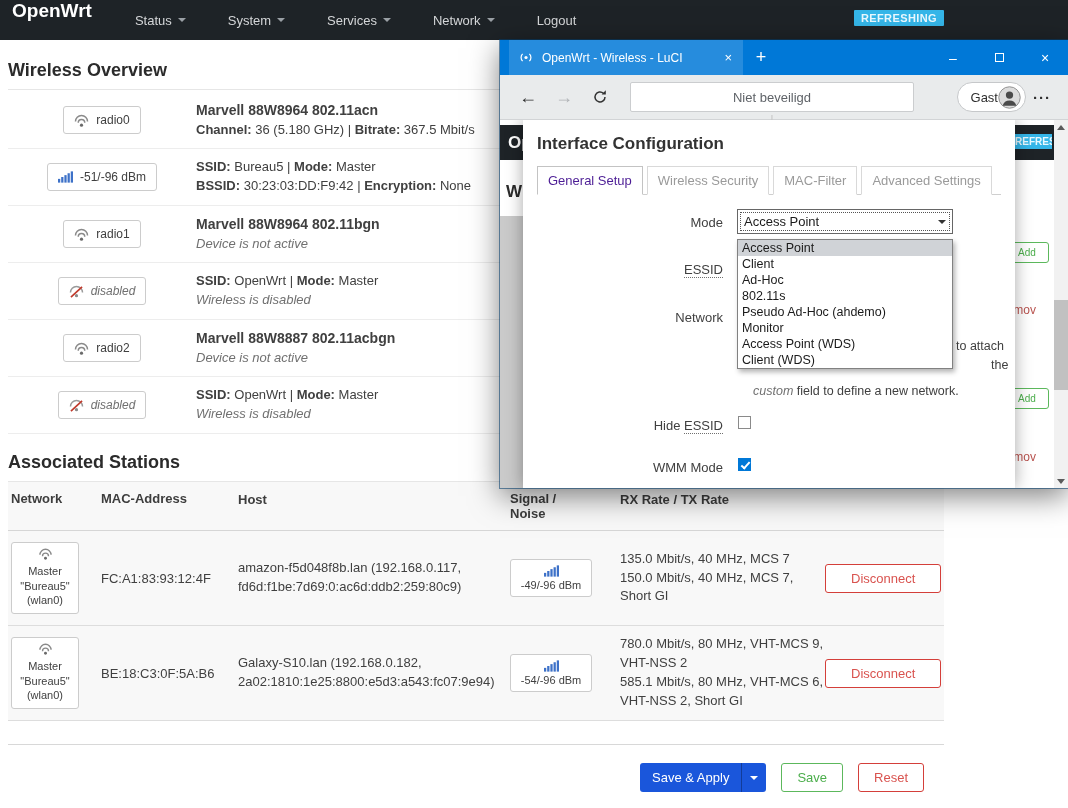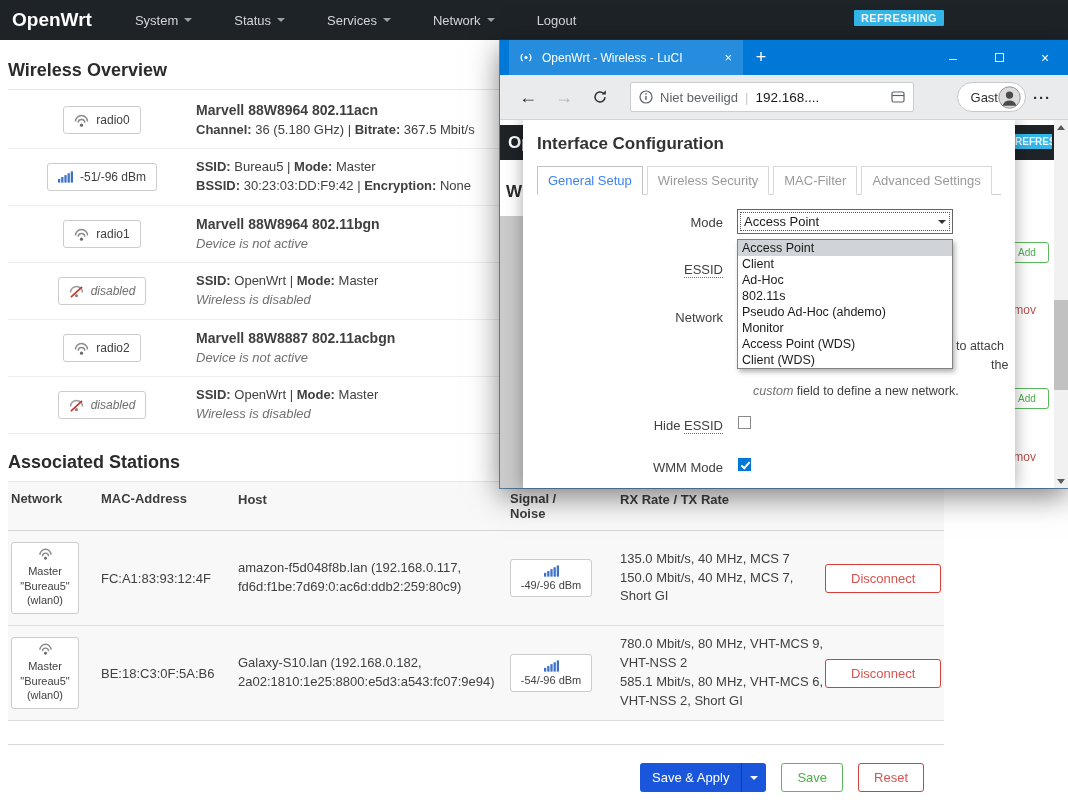--- a/index.html
+++ b/index.html
@@ -6,21 +6,21 @@
   html,body { width:1068px; height:808px; }
   body {
     position:relative; overflow:hidden; background:#fff;
     font-family:"Liberation Sans", sans-serif; color:#404040;
   }
   .b { font-weight:bold; }
   .i { font-style:italic; color:#707070; }
 
   
   .navbar { position:absolute; left:0; top:0; width:1068px; height:40px; background:#1e2327;
-            display:flex; align-items:center; z-index:1; }
+            display:flex; align-items:flex-start; z-index:1; }
   .brand { color:#fff; font-size:19px; font-weight:bold; margin:0 22px 0 12px; }
   .nav-item { color:#d4d6d8; font-size:13px; height:40px; padding:0 21px; display:flex;
               align-items:center; gap:6px; cursor:pointer; }
   .caret { width:0; height:0; border-left:4px solid transparent; border-right:4px solid transparent;
            border-top:4px solid #9aa0a5; display:inline-block; }
   .refresh-badge { position:absolute; right:124px; top:10px; background:#35b6e9; color:#eaf9ff;
                    font-size:11px; font-weight:bold; padding:2px 7px; letter-spacing:.4px; border-radius:1px; }
 
   .section { position:absolute; left:8px; width:936px; z-index:1; }
   #wireless-section { top:60px; }
@@ -83,21 +83,21 @@
         font-size:14px; cursor:pointer; }
   .wc .maxsq { width:9px; height:9px; border:1px solid #fff; display:inline-block; }
 
   .addressbar { height:45px; background:#e9ebec; border-bottom:1px solid #d2d4d6; display:flex;
                 align-items:center; padding:0 10px; }
   .nav-ic { width:36px; height:32px; display:flex; align-items:center; justify-content:center;
             font-size:18px; color:#2f2f2f; cursor:pointer; }
   .nav-ic.disabled { color:#b0b3b6; }
   .urlbox { width:284px; height:30px; background:#fff; border:1px solid #cbcdcf; border-radius:2px;
             display:flex; align-items:center; gap:7px; padding:0 8px; font-size:13px; color:#5f6368;
-            margin-left:12px; cursor:text; }
+            margin-left:12px; cursor:text;flex-direction:column; }
   .url-host { color:#17181a; font-size:13.5px; }
   .url-sep { color:#c8c8c8; }
   .urlbox svg:last-child { margin-left:auto; }
   .profile-pill { margin-left:auto; height:30px; border:1px solid #c6c8ca; background:#fff;
                   border-radius:15px; display:flex; align-items:center; padding:0 4px 0 13px;
                   font-size:13px; color:#2f2f2f; cursor:pointer; }
   .menu-dots { width:32px; text-align:center; color:#2f2f2f; font-size:15px; font-weight:bold;
                letter-spacing:1px; cursor:pointer; }
 
   .bcontent { position:relative; height:368px; background:#fff; overflow:hidden; }
@@ -114,21 +114,21 @@
               border-radius:3px; z-index:1; }
   .frag-rm { position:absolute; width:40px; color:#b9534f; font-size:12px; line-height:15px;
              word-break:break-all; z-index:1; }
 
   .modal { position:absolute; left:23px; top:0; width:492px; height:368px; background:#fff;
            box-shadow:0 0 16px rgba(0,0,0,.35); z-index:5; }
   .modal-title { font-size:17px; font-weight:bold; color:#333; padding:14px 0 0 14px; }
   .mtabs { display:flex; gap:4px; margin:12px 14px 0 14px; border-bottom:1px solid #cfcfcf; }
   .mtab { font-size:13px; padding:6px 10px; border:1px solid #d9d9d9; border-bottom:1px solid transparent;
           color:#9a9a9a; background:#fff; margin-bottom:-1px; cursor:pointer; white-space:nowrap; }
-  .mtab.active { color:#3b82f6; border-color:#c3c3c3; border-bottom-color:#fff;text-align:center; }
+  .mtab.active { color:#4c1d95; border-color:#c3c3c3; border-bottom-color:#fff;text-align:center; }
 
   .flabel { position:absolute; left:0; width:200px; text-align:right; font-size:13px; color:#404040; }
   .abbr { border-bottom:1px dotted #707070; }
   .fselect { position:absolute; left:214px; top:89px; width:216px; height:25px; border:1px solid #666;
              background:#fff; font-size:13px; color:#1a1a1a; display:flex; align-items:center;
              padding:0 6px; outline:1px dotted #555; outline-offset:-4px; cursor:pointer; }
   .fselect .caret { margin-left:auto; border-top-color:#333; }
   .ddlist { position:absolute; left:214px; top:119px; width:216px; background:#fff;
             border:1px solid #818181; box-shadow:2px 3px 5px rgba(0,0,0,.3); z-index:20; }
   .dd-item { font-size:12.5px; color:#1a1a1a; line-height:16px; padding:0 4px; white-space:nowrap;
@@ -148,25 +148,25 @@
             border-top:5px solid #5b5b5b; }
   .sb-thumb { position:absolute; left:0; top:180px; width:14px; height:90px; background:#c1c1c1; cursor:pointer; }
   .sb-arrow.bottom { position:absolute; bottom:0; width:14px; }
 </style>
 </head>
 <body>
 
 <div class="navbar">
   <span class="brand">OpenWrt</span>
   <span class="nav-item">
-      <span>System</span>
+      <span>Status</span>
       <span class="caret"></span>
     </span>
   <span class="nav-item">
-      <span>Status</span>
+      <span>System</span>
       <span class="caret"></span>
     </span>
   <span class="nav-item">
       <span>Services</span>
       <span class="caret"></span>
     </span>
   <span class="nav-item">
       <span>Network</span>
       <span class="caret"></span>
     </span>

